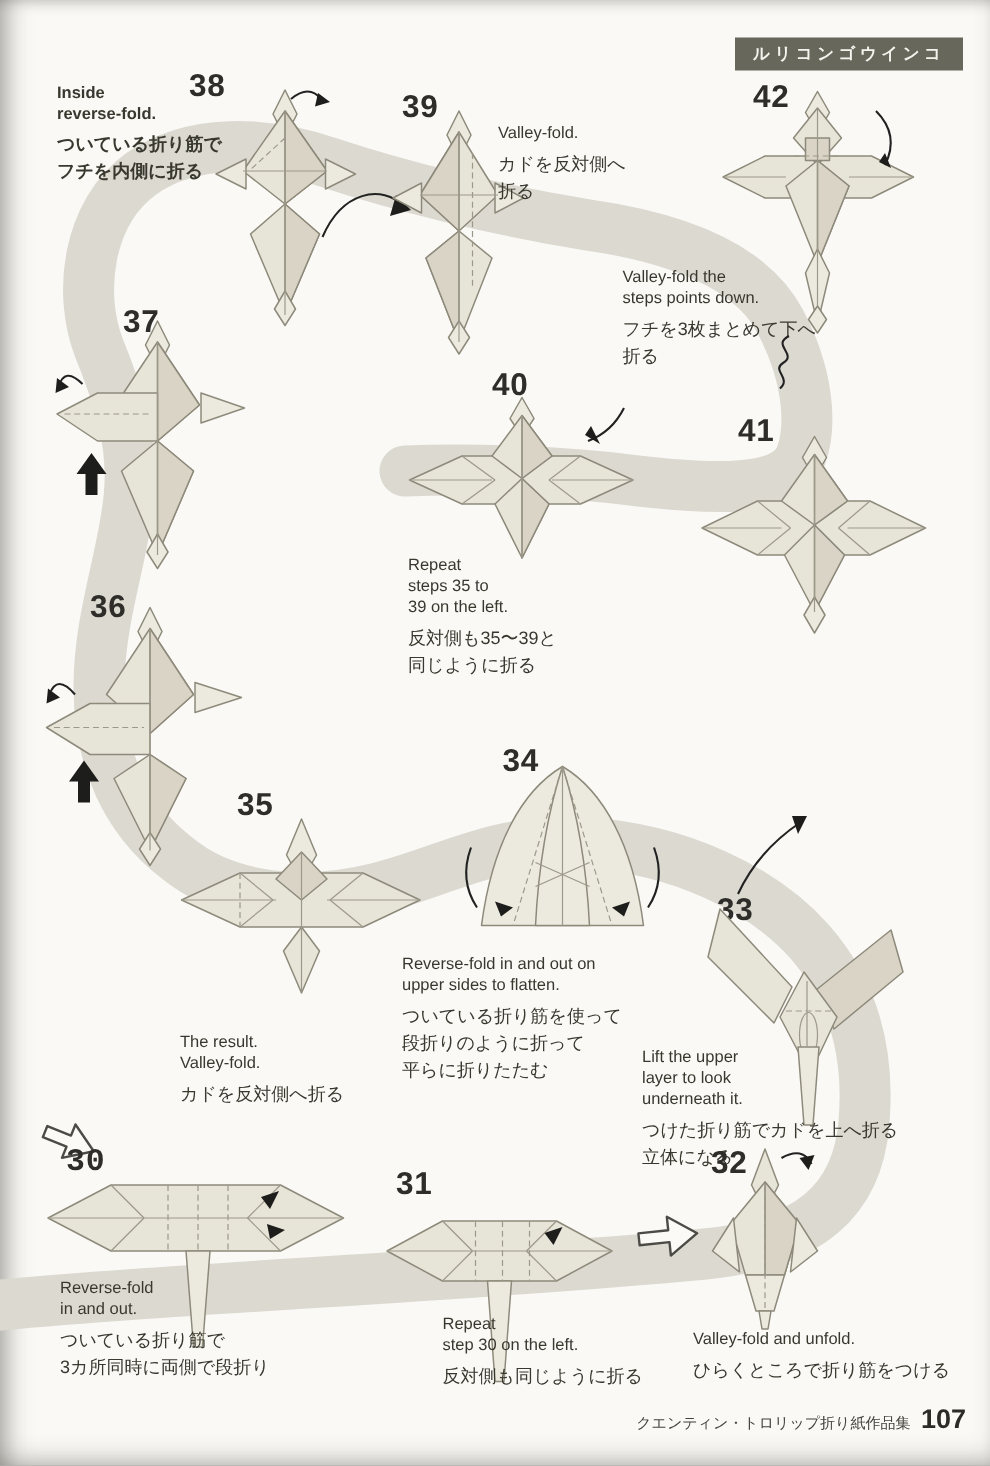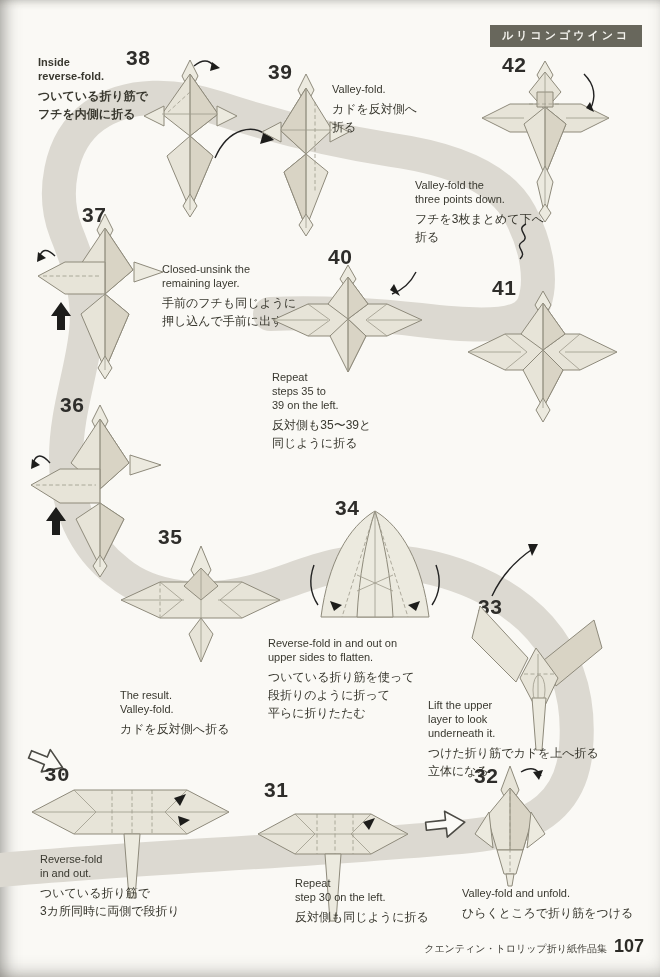--- a/index.html
+++ b/index.html
@@ -116,21 +116,21 @@
     <polygon points="67,146 73,155 67,164 61,155"></polygon>
     <line x1="67" y1="14" x2="67" y2="146"></line>
     <line x1="4" y1="60" x2="46" y2="60"></line>
     <line x1="88" y1="60" x2="131" y2="60"></line>
     <line class="dash" x1="51" y1="46" x2="83" y2="46"></line>
     <path class="arr" d="M106,16 q16,16 6,36"></path>
     <polygon class="blk" points="108,50 116,54 112,44"></polygon>
   </svg>
   <div class="abs cap" style="left:415px; top:178px;">
     <div class="en">Valley-fold the
-three points down.</div>
+steps points down.</div>
     <div class="ja">フチを3枚まとめて下へ
 折る</div>
   </div>
 
   <svg class="abs fig" style="left:512px; top:222px;" width="22" height="40" viewBox="0 0 22 40">
     <path class="arr" d="M14,2 C2,8 20,14 10,20 C2,25 16,30 8,37" stroke-width="1.2"></path>
   </svg>
 
   <div class="abs num" style="left:82px; top:203px;">37</div>
   <svg class="abs fig" style="left:35px; top:212px;" width="135" height="180" viewBox="0 0 135 180">
@@ -141,26 +141,20 @@
     <polygon class="sh2" points="3,64 30,50 70,50 70,82 30,82"></polygon>
     <line class="dash" x1="8" y1="64" x2="66" y2="64"></line>
     <polygon class="sh2" points="70,82 94,102 70,158 46,102"></polygon>
     <polygon class="sh" points="70,82 94,102 70,158"></polygon>
     <polygon points="70,144 77,156 70,167 63,156"></polygon>
     <line x1="70" y1="16" x2="70" y2="158"></line>
     <path class="arr" d="M20,44 q-12,-12 -16,2"></path>
     <polygon class="blk" points="3,40 2,50 11,46"></polygon>
     <polygon class="blk" points="22,118 22,104 16,104 26,90 36,104 30,104 30,118"></polygon>
   </svg>
-  <div class="abs cap" style="left:162px; top:262px;">
-    <div class="en">Closed-unsink the
-remaining layer.</div>
-    <div class="ja">手前のフチも同じように
-押し込んで手前に出す</div>
-  </div>
 
   <div class="abs num" style="left:328px; top:245px;">40</div>
   <svg class="abs fig" style="left:270px; top:262px;" width="155" height="115" viewBox="0 0 155 115">
     <polygon class="sh2" points="3,58 38,42 117,42 152,58 117,74 38,74"></polygon>
     <polygon points="78,3 86,17 78,29 70,17"></polygon>
     <polygon class="sh2" points="78,15 98,42 78,57 58,42"></polygon>
     <polygon class="sh" points="78,15 98,42 78,57"></polygon>
     <polygon class="sh2" points="78,57 96,74 78,110 60,74"></polygon>
     <polygon class="sh" points="78,57 96,74 78,110"></polygon>
     <line x1="78" y1="15" x2="78" y2="110"></line>

